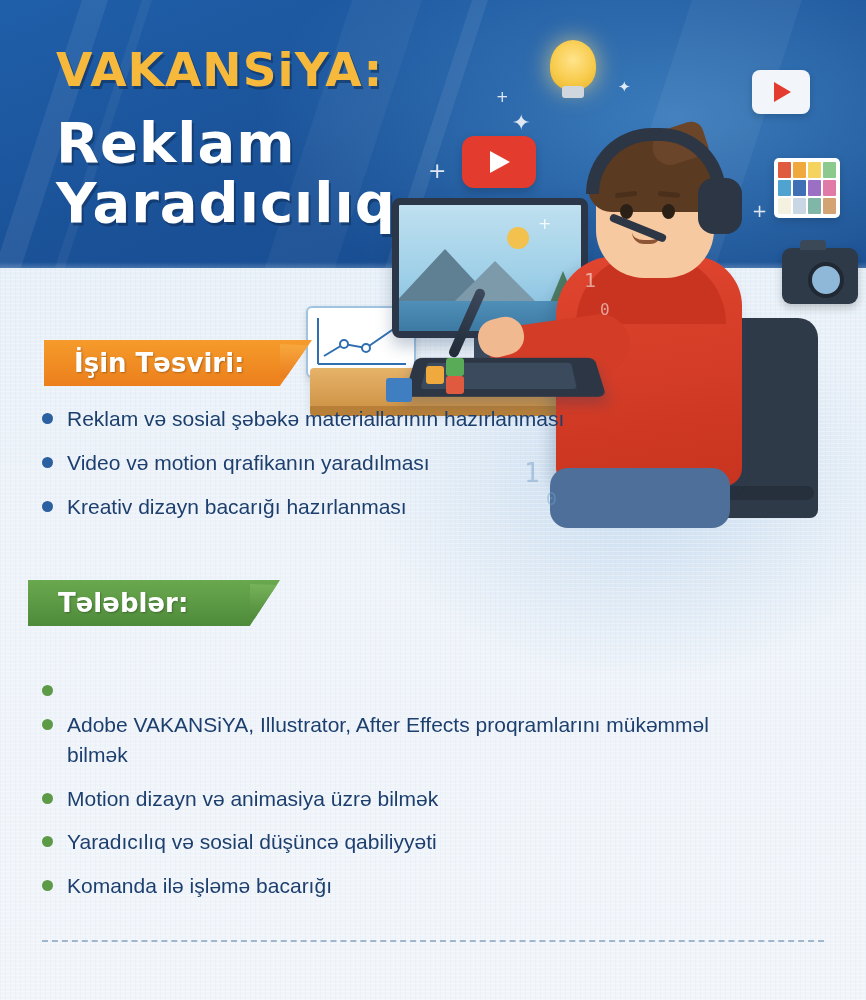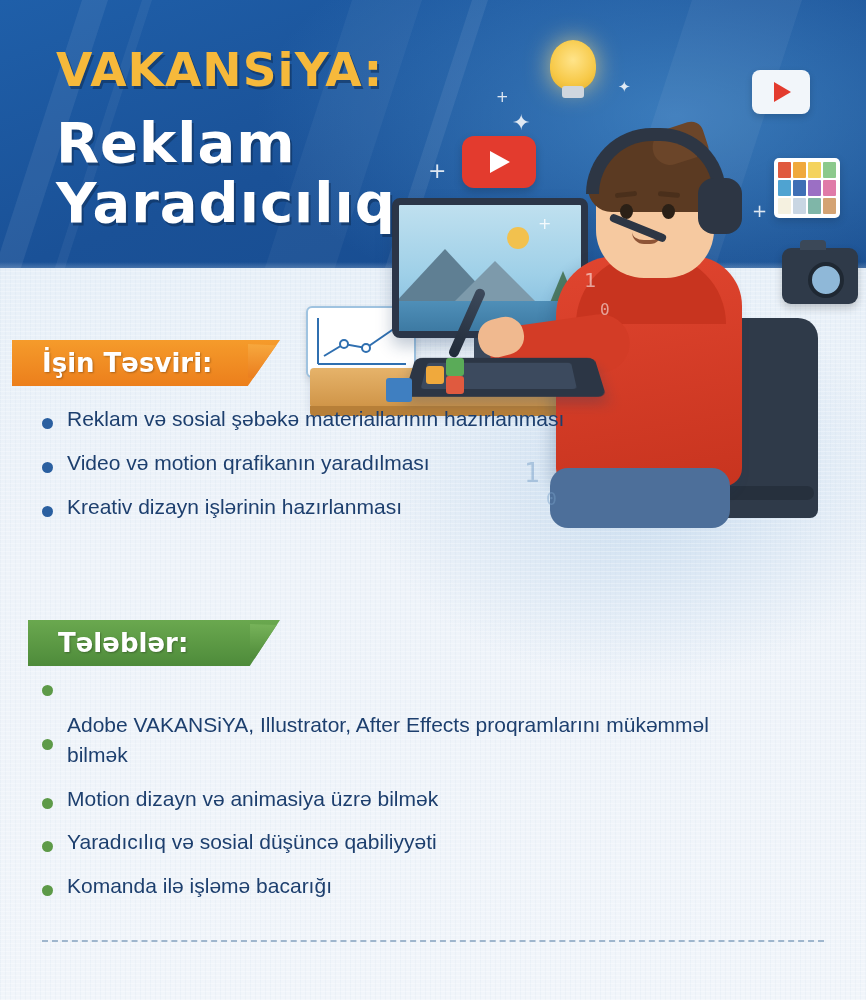--- a/index.html
+++ b/index.html
@@ -97,37 +97,37 @@
     display: flex;
     align-items: center;
     padding: 0 44px 0 30px;
     color: #fff;
     font-size: 26px;
     font-weight: bold;
     font-family: "DejaVu Sans", sans-serif;
     text-shadow: 1px 1px 2px rgba(0,0,0,0.28);
   }
   .ribbon-orange {
-    left: 12px; top: 340px;
+    left: 44px; top: 340px;
     width: 268px;
     background: linear-gradient(180deg, #f59b2b 0%, #ec7f1c 100%);
     clip-path: polygon(0 0, 100% 0, 88% 100%, 0 100%);
     box-shadow: 0 3px 6px rgba(0,0,0,0.18);
   }
   .ribbon-orange:after {
     content: "";
     position: absolute;
     left: 236px; top: 4px;
     width: 60px; height: 38px;
     background: linear-gradient(180deg, #f7a93f 0%, #e9781a 100%);
     clip-path: polygon(0 0, 100% 8%, 82% 100%, 0 88%);
     opacity: .95;
   }
   .ribbon-green {
-    left: 28px; top: 620px;
+    left: 28px; top: 580px;
     width: 252px;
     background: linear-gradient(180deg, #6aa84f 0%, #4e8b3a 100%);
     clip-path: polygon(0 0, 100% 0, 88% 100%, 0 100%);
     box-shadow: 0 3px 6px rgba(0,0,0,0.18);
   }
   .ribbon-green:after {
     content: "";
     position: absolute;
     left: 222px; top: 4px;
     width: 118px; height: 38px;
@@ -135,21 +135,21 @@
     clip-path: polygon(0 0, 100% 10%, 86% 100%, 0 90%);
   }
 
   
   .list { position: absolute; left: 42px; width: 740px; }
   .list-desc { top: 404px; }
   .list-req  { top: 676px; }
 
   .li {
     display: flex;
-    align-items: center;
+    align-items: flex-start;
     margin-bottom: 14px;
   }
   .bullet {
     width: 11px; height: 11px;
     border-radius: 50%;
     flex: 0 0 auto;
     margin-top: 9px;
     margin-right: 14px;
   }
   .bullet-blue  { background: #2a5fa0; }
@@ -591,21 +591,21 @@
     <div class="li">
       <span class="bullet bullet-blue"></span>
       <span class="li-text">Reklam və sosial şəbəkə materiallarının hazırlanması</span>
     </div>
     <div class="li">
       <span class="bullet bullet-blue"></span>
       <span class="li-text">Video və motion qrafikanın yaradılması</span>
     </div>
     <div class="li">
       <span class="bullet bullet-blue"></span>
-      <span class="li-text">Kreativ dizayn işlərinin hazırlanması</span>
+      <span class="li-text">Kreativ dizayn bacarığı hazırlanması</span>
     </div>
   </div>
 
   <div class="ribbon ribbon-green">
     <span>Tələblər:</span>
   </div>
 
   <div class="list list-req">
     <div class="li">
       <span class="bullet bullet-green"></span>

